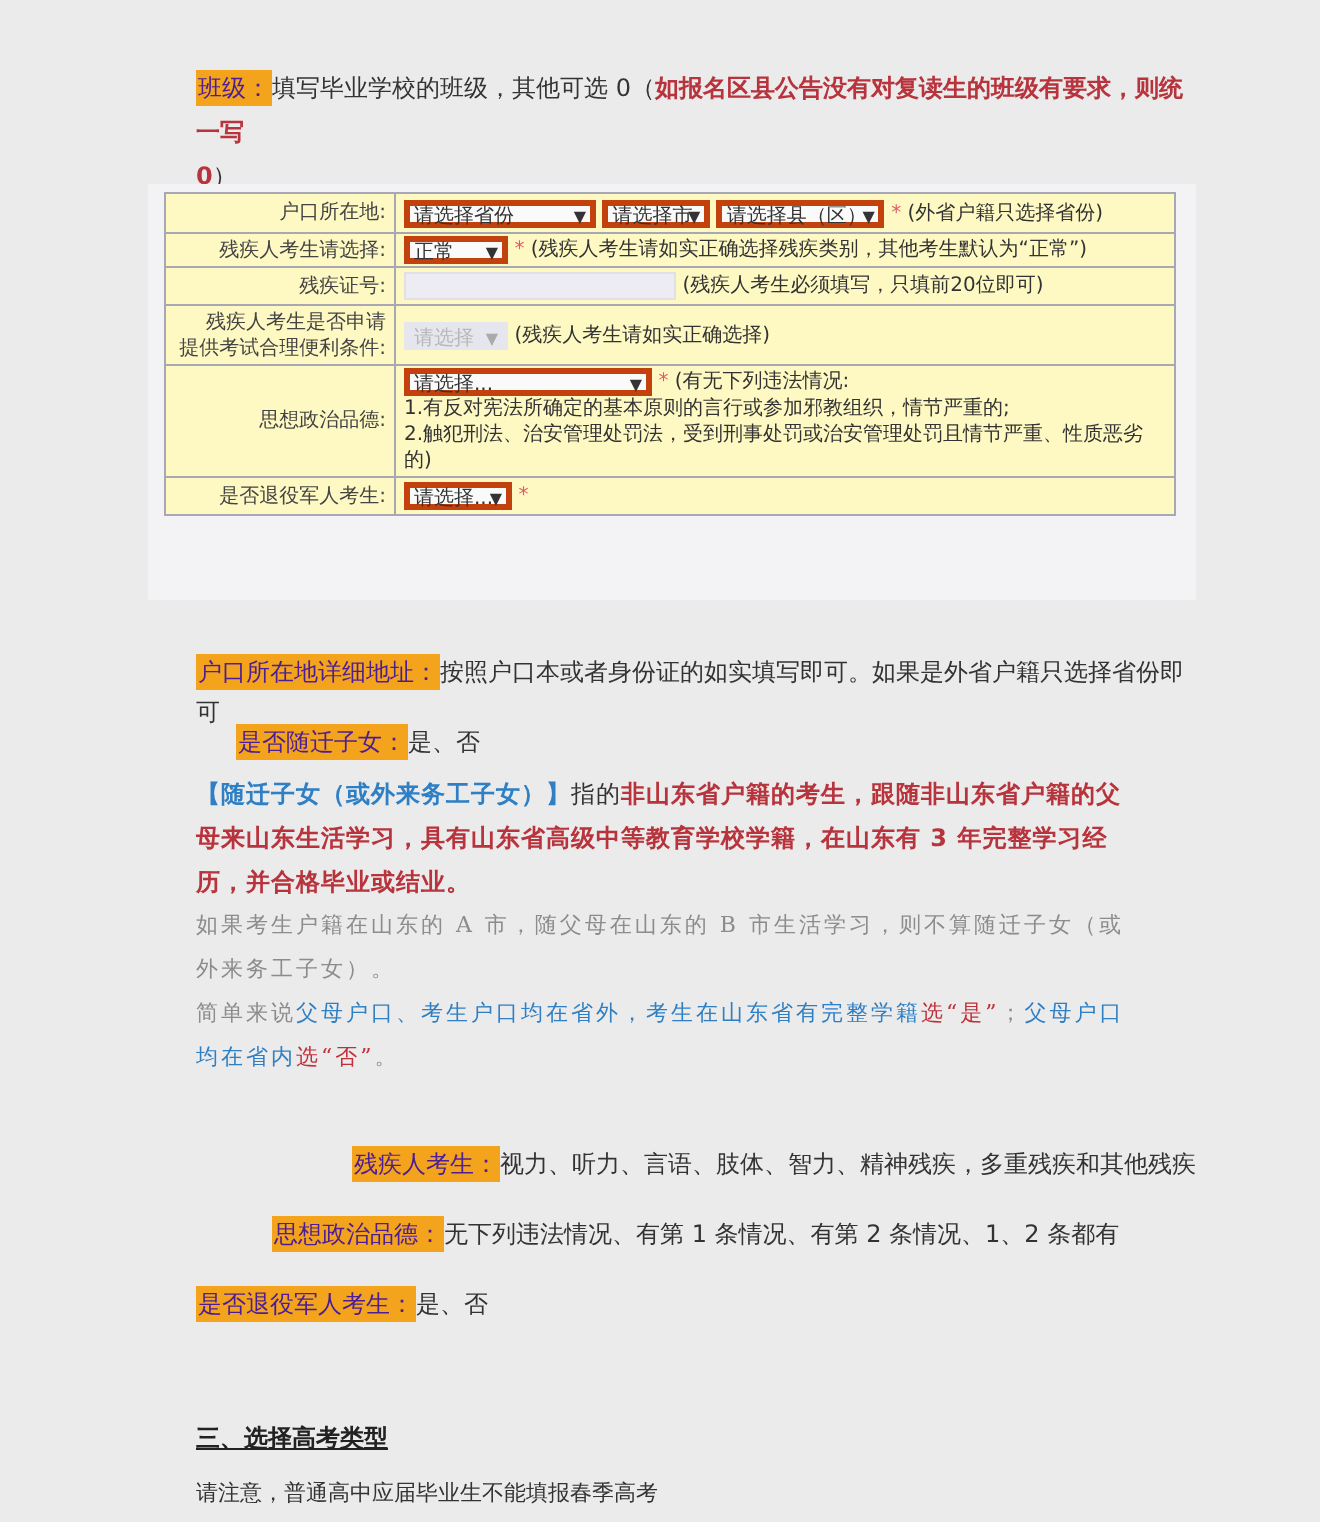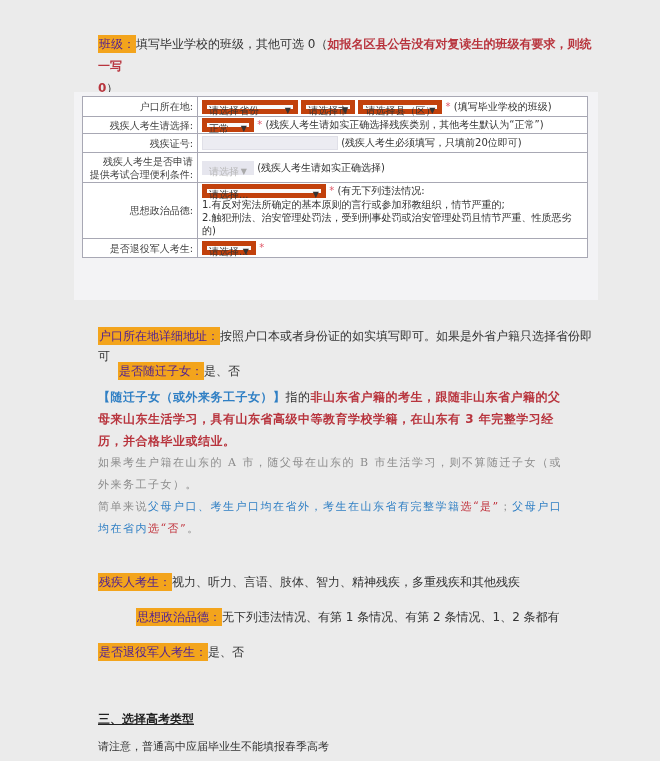--- a/index.html
+++ b/index.html
@@ -30,37 +30,37 @@
     width: 524px; height: 208px;
     background: #f3f3f5;
   }
   table.form {
     position: absolute;
     left: 82px; top: 96px;
     width: 506px;
     border-collapse: collapse;
     font-size: 10px;
     color: #333;
-    background: #ffffff;
+    background: #fef9c3;
   }
   table.form td {
     border: 1px solid #a8a8b4;
     padding: 1px 4px;
     vertical-align: middle;
     line-height: 13px;
   }
   table.form td.lbl {
     width: 115px;
     text-align: right;
     color: #444;
   }
   .sel {
     display: inline-block;
     height: 14px;
-    border: 5px solid #c2410c;
+    border: 3px solid #c2410c;
     background: #fafafa;
     font-size: 10px;
     line-height: 12px;
     padding: 0 2px;
     position: relative;
     vertical-align: middle;
     color: #333;
   }
   .sel .chev {
     position: absolute; right: 2px; top: 0;
@@ -91,21 +91,21 @@
 <div class="panel"></div>
 <table class="form">
   <tbody>
       <tr style="height:20px;">
     <td class="lbl">户口所在地:</td>
     <td>
       <span class="sel" style="width:96px;"><span>请选择省份</span><span class="chev">▼</span></span>
       <span class="sel" style="width:54px;"><span>请选择市</span><span class="chev">▼</span></span>
       <span class="sel" style="width:84px;"><span>请选择县（区）</span><span class="chev">▼</span></span>
       <span class="star">*</span>
-      <span>(填写毕业学校的班级)</span>
+      <span>(外省户籍只选择省份)</span>
     </td>
   </tr>
   <tr style="height:14px;">
     <td class="lbl">残疾人考生请选择:</td>
     <td>
       <span class="sel" style="width:52px;"><span>正常</span><span class="chev">▼</span></span>
       <span class="star">*</span>
       <span>(残疾人考生请如实正确选择残疾类别，其他考生默认为“正常”)</span>
     </td>
   </tr>
@@ -159,21 +159,21 @@
 </div>
 
 <div class="abs p gray" style="left:98px; top:452px; width:470px; line-height:22px; font-size:11px; letter-spacing:1.5px; font-family:'DejaVu Serif', serif;">
   <span>如果考生户籍在山东的 A 市，随父母在山东的 B 市生活学习，则不算随迁子女（或外来务工子女）。</span>
 </div>
 
 <div class="abs p gray" style="left:98px; top:496px; width:470px; line-height:22px; font-size:11px; letter-spacing:1.5px; font-family:'DejaVu Serif', serif;">
   <span>简单来说</span><span class="blue">父母户口、考生户口均在省外，考生在山东省有完整学籍</span><span class="redn">选“是”</span><span>；</span><span class="blue">父母户口均在省内</span><span class="redn">选“否”</span><span>。</span>
 </div>
 
-<div class="abs p" style="left:98px; top:572px; width:500px;">
+<div class="abs p" style="left:98px; top:572px; width:500px;text-align:right;">
   <span class="hl">残疾人考生：</span><span>视力、听力、言语、肢体、智力、精神残疾，多重残疾和其他残疾</span>
 </div>
 
 <div class="abs p" style="left:98px; top:607px; width:500px;padding-left:38px;">
   <span class="hl">思想政治品德：</span><span>无下列违法情况、有第 1 条情况、有第 2 条情况、1、2 条都有</span>
 </div>
 
 <div class="abs p" style="left:98px; top:642px; width:500px;">
   <span class="hl">是否退役军人考生：</span><span>是、否</span>
 </div>

